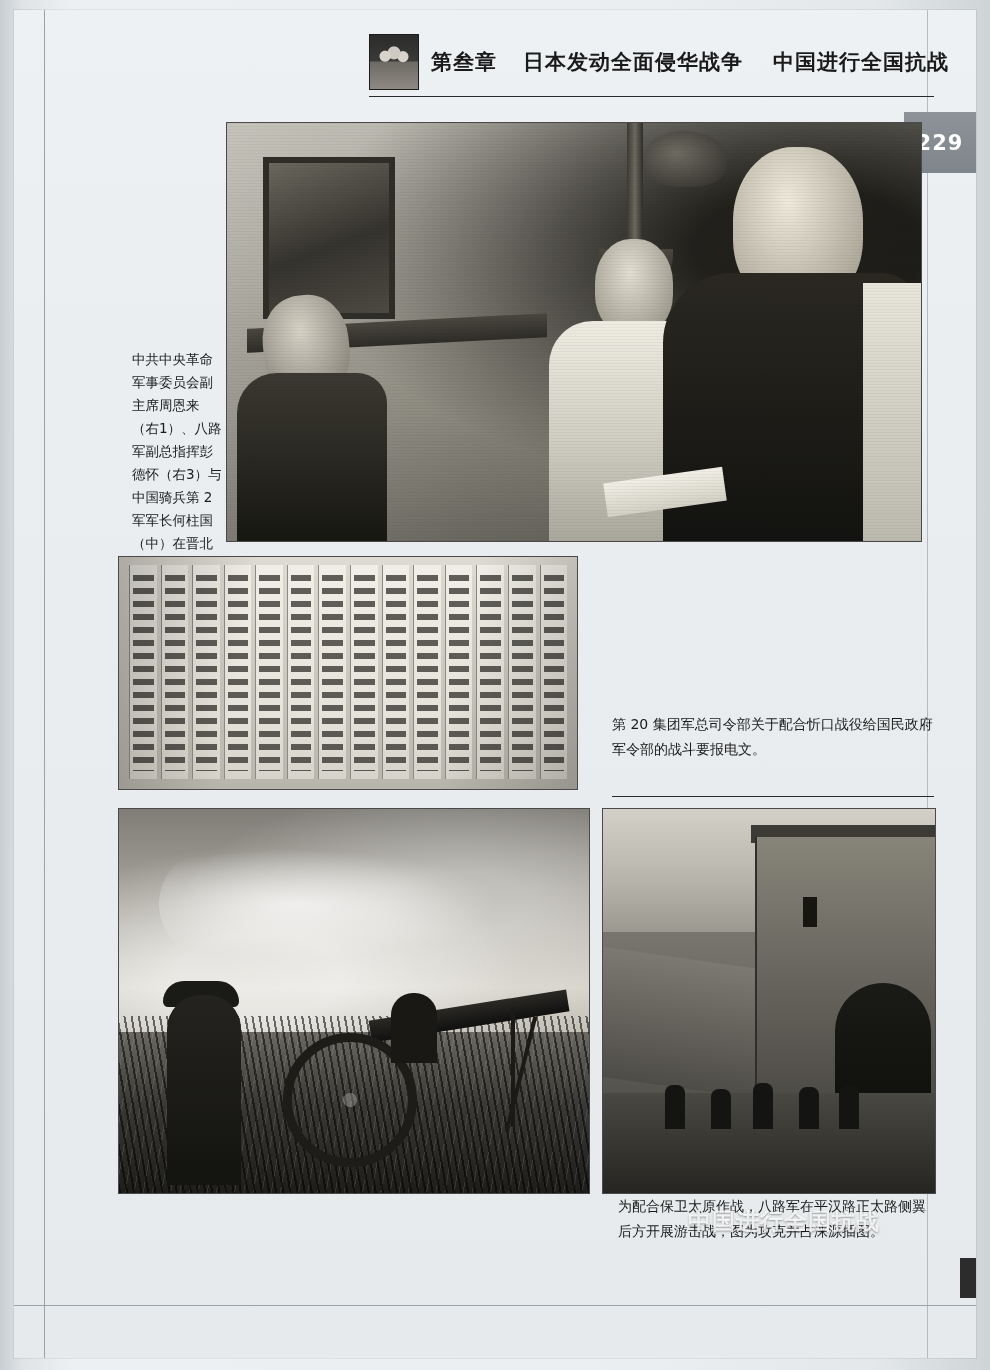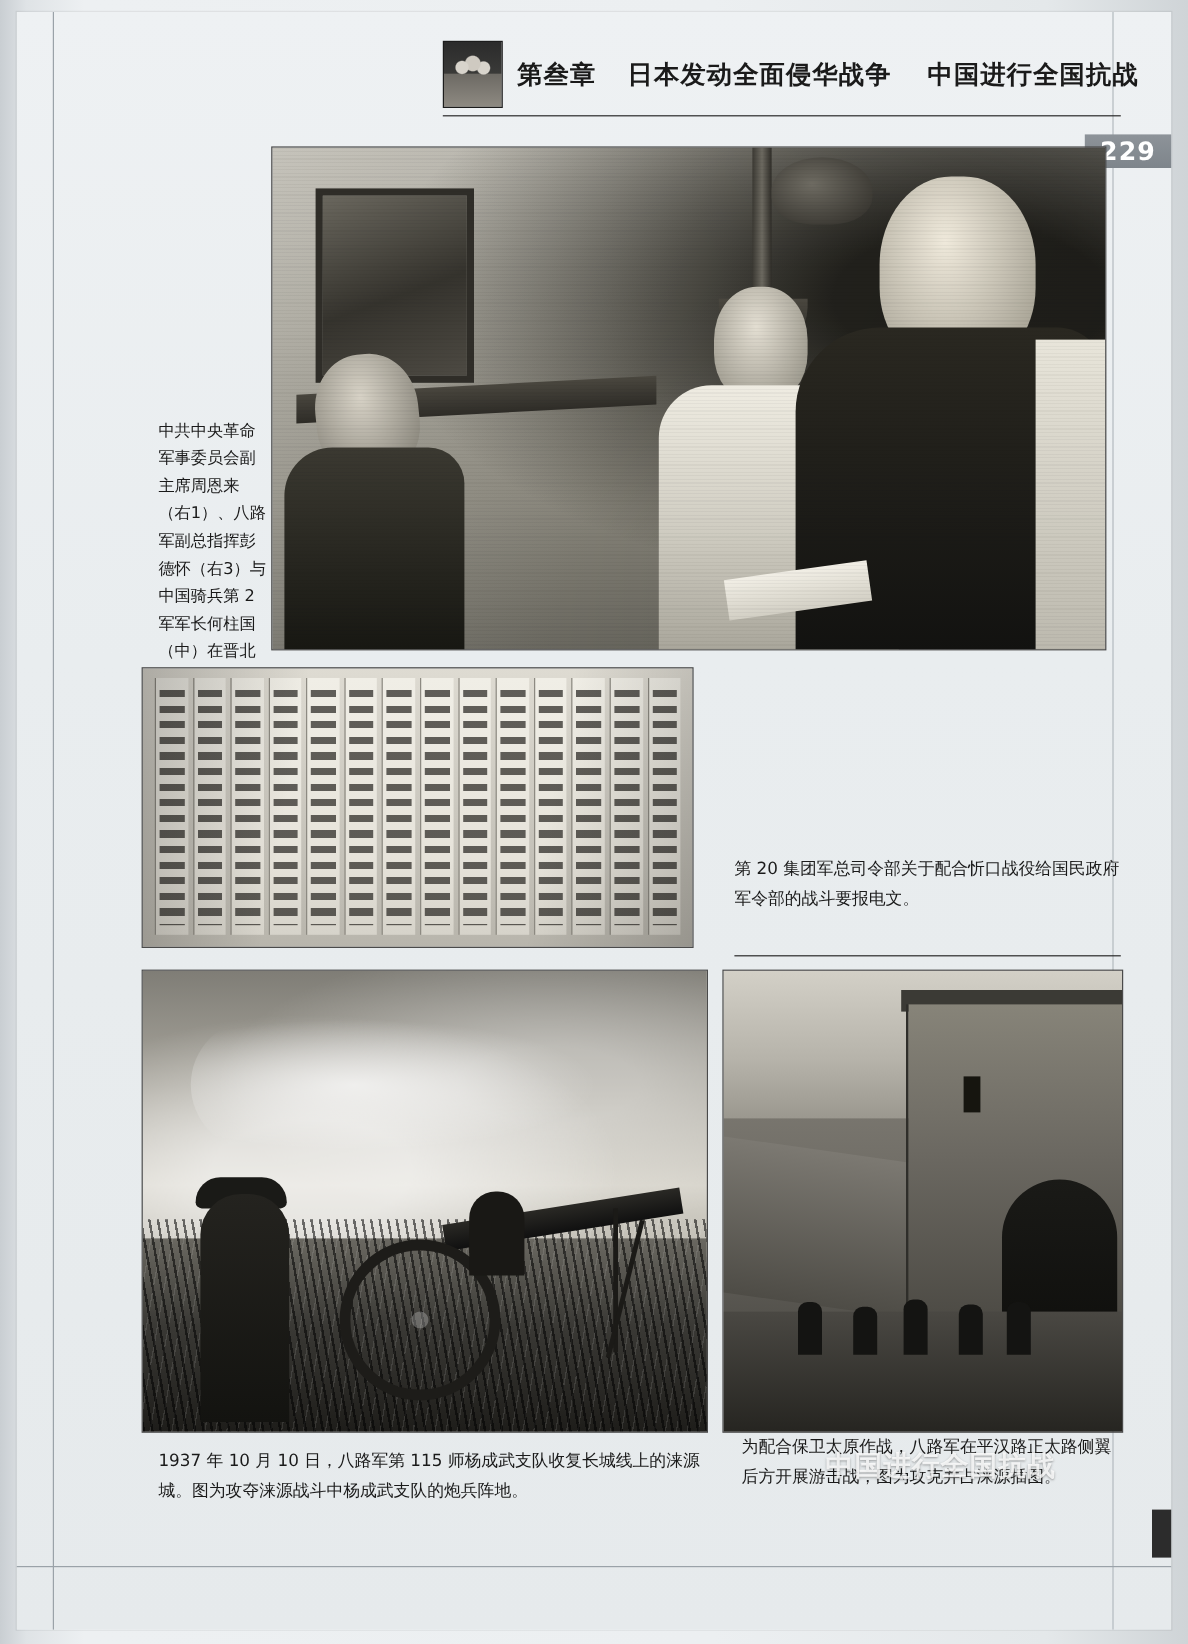--- a/index.html
+++ b/index.html
@@ -110,21 +110,21 @@
   }
   .header-title .sp { display:inline-block; width: 26px; }
   .header-title .sp2 { display:inline-block; width: 30px; }
 
   
   .page-tab {
     position: absolute;
     right: 0px;
     top: 102px;
     width: 72px;
-    height: 28px;
+    height: 61px;
     background: linear-gradient(180deg,#8d9399 0%, #7e858b 100%);
     display: flex;
     align-items: center;
     justify-content: center;
   }
   .page-tab span {
     color: #ffffff;
     font-size: 21px;
     font-weight: bold;
     letter-spacing: 1px;
@@ -533,21 +533,20 @@
       <div class="arch"></div>
       <div class="flagman"></div>
       <div class="ground"></div>
       <div class="runner r1"></div>
       <div class="runner r2"></div>
       <div class="runner r3"></div>
       <div class="runner r4"></div>
       <div class="runner r5"></div>
     </div>
 
-    <div class="cap" id="cap3">1937 年 10 月 10 日，八路军第 115 师杨成武支队收复长城线上的涞源城。图为攻夺涞源战斗中杨成武支队的炮兵阵地。</div>
     <div class="cap" id="cap4">为配合保卫太原作战，八路军在平汉路正太路侧翼后方开展游击战，图为攻克并占涞源插图。</div>
 
     <div class="watermark">
       <div>中国进行全国抗战</div>
     </div>
 
   </div>
 </div>
 
 </body></html>

